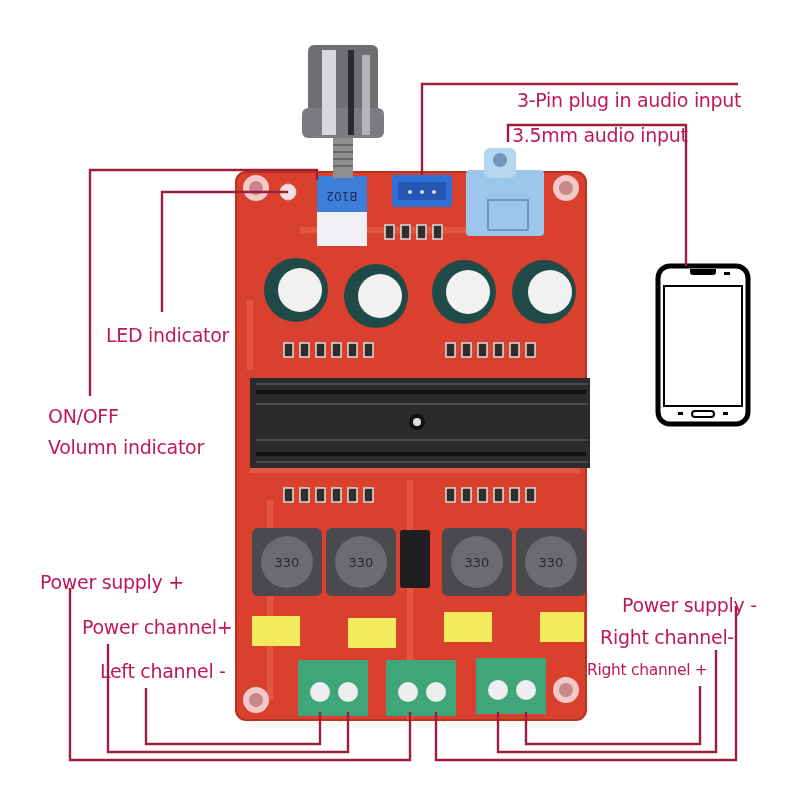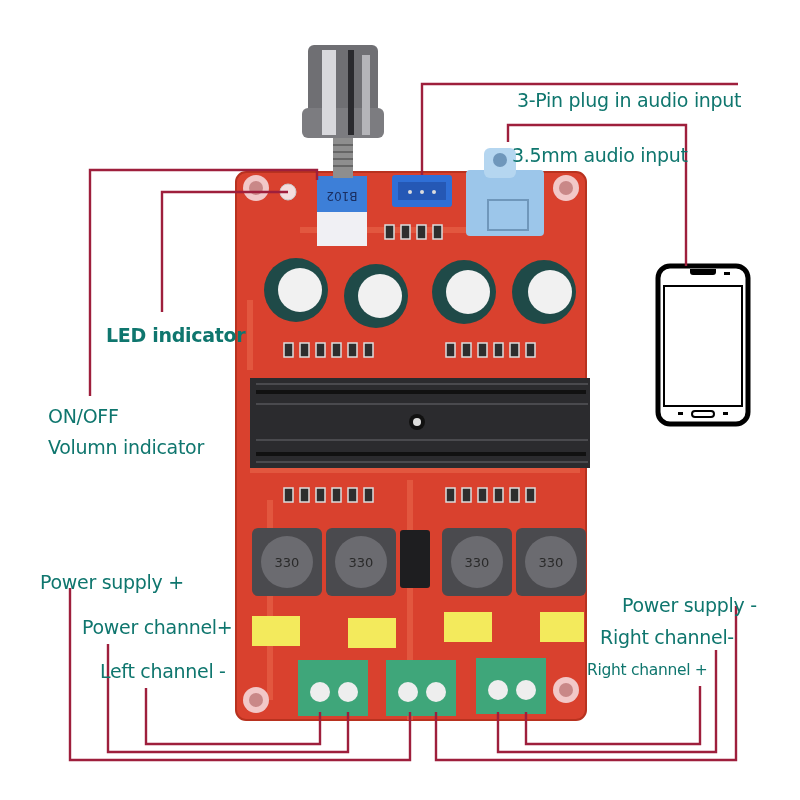--- a/index.html
+++ b/index.html
@@ -1,17 +1,17 @@
 <!DOCTYPE html>
 <html><head>
 <meta charset="utf-8">
 <style>
   html,body{margin:0;padding:0;background:#fff;}
   body{width:800px;height:800px;position:relative;overflow:hidden;font-family:"DejaVu Sans",sans-serif;}
-  .lbl{position:absolute;color:#0f766e;font-size:19px;white-space:nowrap;letter-spacing:-0.3px;}
+  .lbl{position:absolute;color:#be185d;font-size:19px;white-space:nowrap;letter-spacing:-0.3px;}
   .lbl.sm{font-size:15.5px;}
   svg{position:absolute;left:0;top:0;}
 </style>
 </head>
 <body>
 
 <svg width="800" height="800" viewBox="0 0 800 800">
 
   <g>
     <rect x="236" y="172" width="350" height="548" rx="10" fill="#d9412e"></rect>
@@ -193,22 +193,22 @@
     <path d="M70 588 V760 H410 V712"></path>
     <path d="M108 644 V752 H348 V712"></path>
     <path d="M146 688 V744 H320 V712"></path>
     <path d="M736 606 V760 H436 V712"></path>
     <path d="M716 650 V752 H498 V712"></path>
     <path d="M700 686 V744 H526 V712"></path>
   </g>
 </svg>
 
 <div class="lbl" style="left:517px;top:89px;">3-Pin plug in audio input</div>
-<div class="lbl" style="left:512px;top:144px;">3.5mm audio input</div>
-<div class="lbl" style="left:106px;top:324px;font-weight:bold;">LED indicator</div>
+<div class="lbl" style="left:512px;top:124px;">3.5mm audio input</div>
+<div class="lbl" style="left:106px;top:324px;">LED indicator</div>
 <div class="lbl" style="left:48px;top:405px;">ON/OFF</div>
 <div class="lbl" style="left:48px;top:436px;">Volumn indicator</div>
 <div class="lbl" style="left:40px;top:571px;">Power supply +</div>
 <div class="lbl" style="left:82px;top:616px;">Power channel+</div>
 <div class="lbl" style="left:100px;top:660px;">Left channel -</div>
 <div class="lbl" style="left:622px;top:574px;margin-top:20px;">Power supply -</div>
 <div class="lbl" style="left:600px;top:626px;">Right channel-</div>
 <div class="lbl sm" style="left:587px;top:661px;">Right channel +</div>
 
 </body></html>

